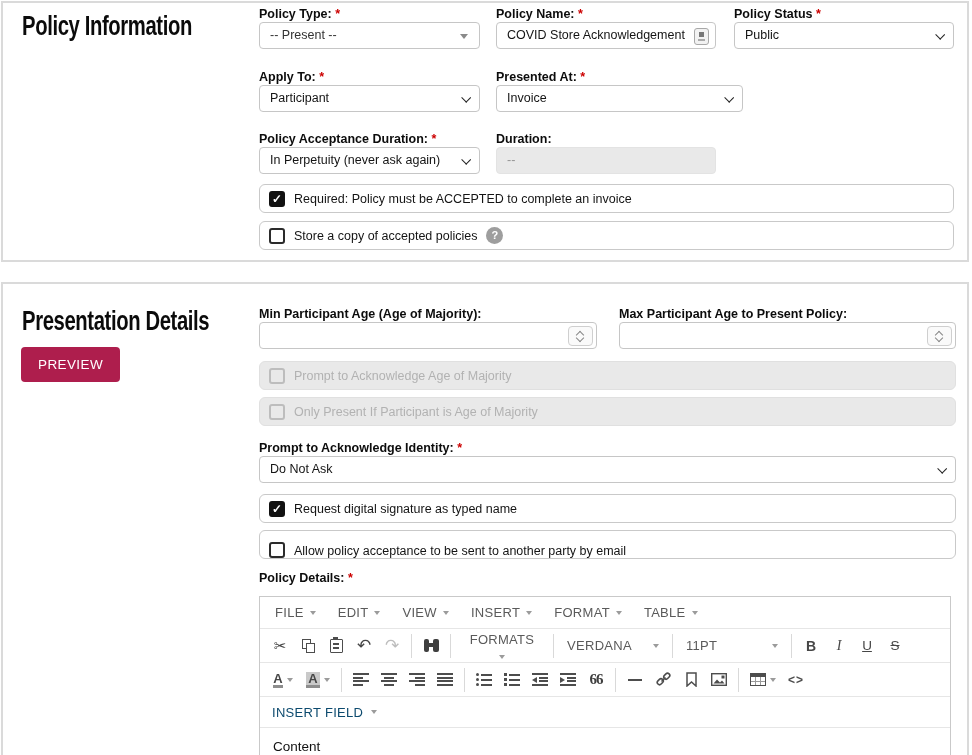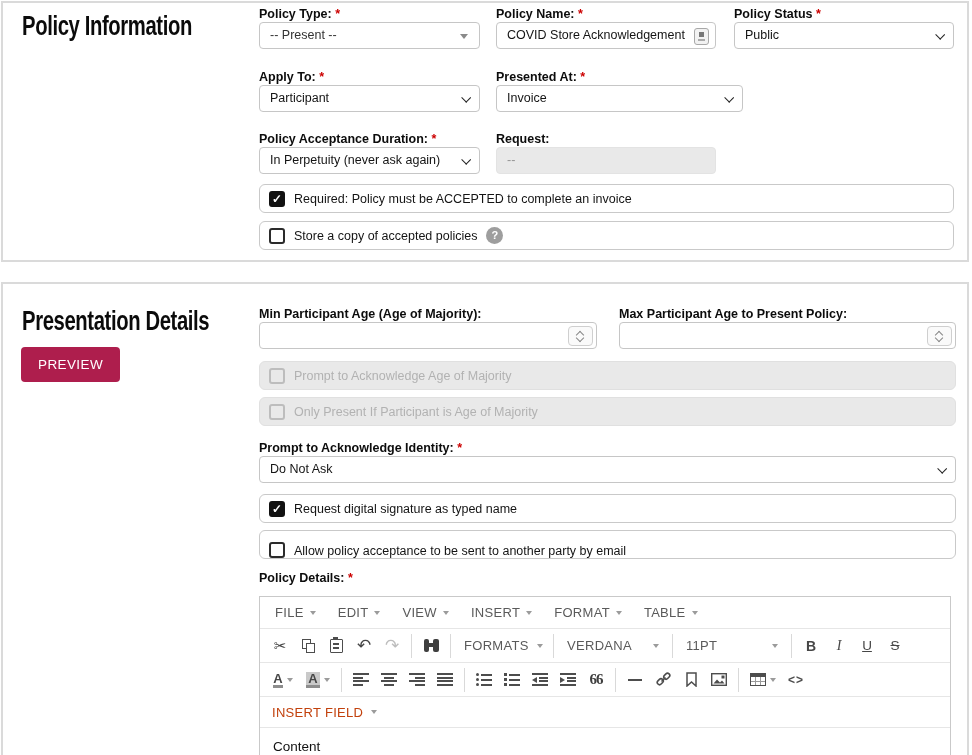--- a/index.html
+++ b/index.html
@@ -124,21 +124,21 @@
   .ihr { width:14px; height:2px; background:#4d4d4d; }
   .itable { position:relative; width:16px; height:13px; border:1px solid #4d4d4d;
     background:
       linear-gradient(#4d4d4d,#4d4d4d) 0 0/14px 3px no-repeat,
       linear-gradient(#9a9a9a,#9a9a9a) 4.2px 0/1px 11px no-repeat,
       linear-gradient(#9a9a9a,#9a9a9a) 9.4px 0/1px 11px no-repeat,
       linear-gradient(#9a9a9a,#9a9a9a) 0 6.5px/14px 1px no-repeat; }
   .icode { font-size:12px; font-weight:700; color:#4d4d4d; letter-spacing:1px; }
 
   .insert-field { height:31px; display:flex; align-items:center; gap:8px; padding-left:12px;
-    font-size:13px; color:#c2410c; letter-spacing:.3px; border-bottom:1px solid #e6e6e6; }
+    font-size:13px; color:#0c4a6e; letter-spacing:.3px; border-bottom:1px solid #e6e6e6; }
   .ed-content { padding:11px 13px; font-size:13.5px; color:#111; }
 </style>
 </head>
 <body>
 
 <div class="card" id="card-policy">
   <div class="section-title" style="top:8px;">Policy Information</div>
 
   <div class="lbl" style="left:256px;top:4px;">
     <span>Policy Type:</span>
@@ -191,21 +191,21 @@
   <div class="lbl" style="left:256px;top:129px;">
     <span>Policy Acceptance Duration:</span>
     <span class="req">*</span>
   </div>
   <div class="ctl" style="left:256px;top:144px;width:221px;">
     <span>In Perpetuity (never ask again)</span>
     <span class="chev"></span>
   </div>
 
   <div class="lbl" style="left:493px;top:129px;">
-    <span>Request:</span>
+    <span>Duration:</span>
   </div>
   <div class="ctl disabled" style="left:493px;top:144px;width:220px;">
     <span>--</span>
   </div>
 
   <div class="cbrow" style="left:256px;top:181px;width:695px;">
     <span class="cb checked">
       <span class="tick">✓</span>
     </span>
     <span>Required: Policy must be ACCEPTED to complete an invoice</span>
@@ -341,21 +341,21 @@
         </span>
       <span class="tb-sep"></span>
       <span class="tb-btn">
           <span class="ibino">
             <i class="l"></i>
             <i class="r"></i>
             <b></b>
           </span>
         </span>
       <span class="tb-sep"></span>
-      <span class="tb-label" style="width:92px;">
+      <span class="tb-label" style="width:92px;flex-direction:column;">
         <span>FORMATS</span>
           <span class="caret"></span>
         </span>
       <span class="tb-sep"></span>
       <span class="tb-label" style="width:108px;justify-content:space-between;">
         <span>VERDANA</span>
           <span class="caret"></span>
         </span>
       <span class="tb-sep"></span>
       <span class="tb-label" style="width:108px;justify-content:space-between;">

